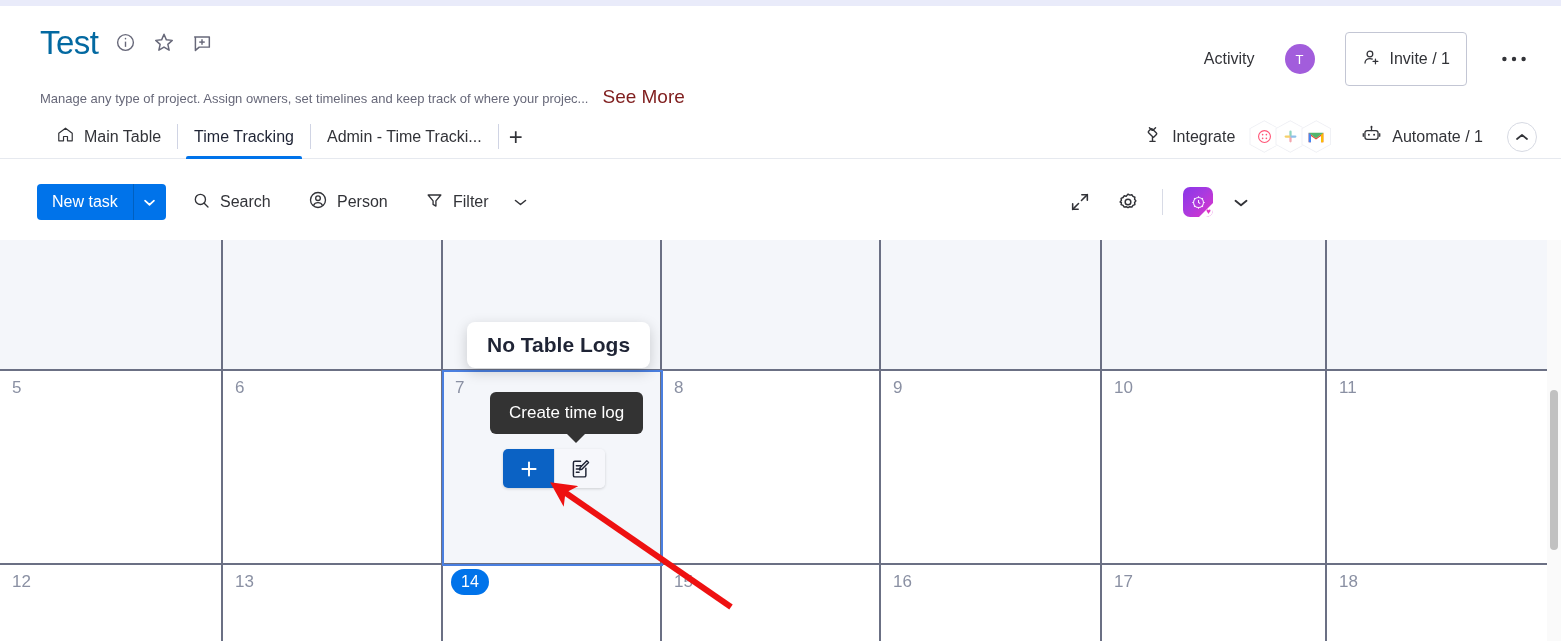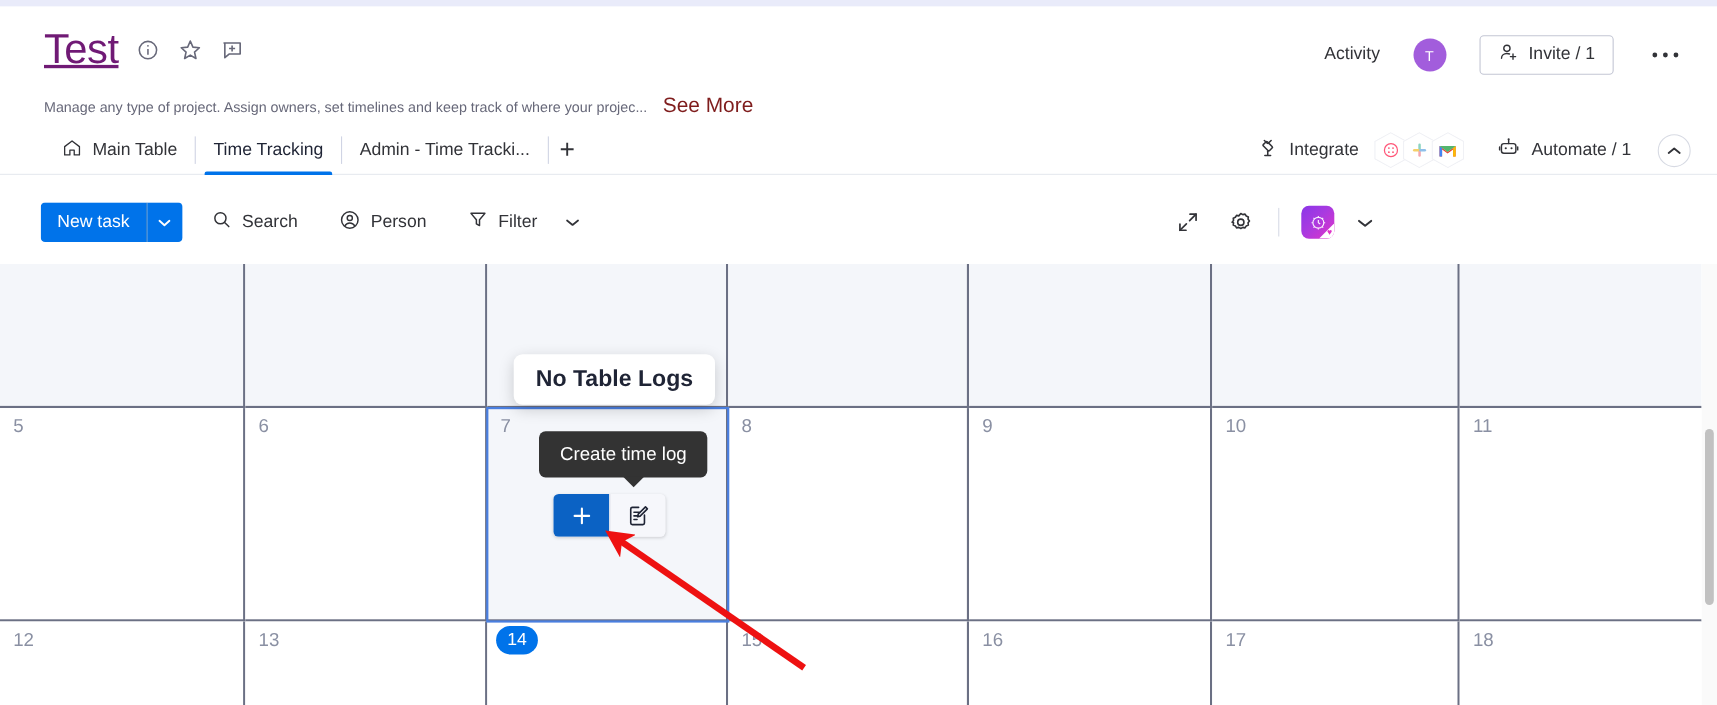--- a/index.html
+++ b/index.html
@@ -11,33 +11,33 @@
     color: #323338;
   }
   #app { position: relative; width: 1561px; height: 641px; background:#fff; }
 
   
   .top-strip { position:absolute; top:0; left:0; width:1561px; height:6px; background:#e9ebfa; }
 
   
   .header { position:absolute; top:6px; left:0; width:1561px; height:108px; background:#fff; }
   .title-row { position:absolute; left:40px; top:20px; display:flex; align-items:center; gap:16px; }
-  .board-title { font-size:38px; font-weight:400; letter-spacing:-0.5px; color:#701a75; line-height:1;text-decoration:underline; }
+  .board-title { font-size:33px; font-weight:400; letter-spacing:-0.5px; color:#0369a1; line-height:1; }
   .title-icon { width:22px; height:22px; color:#676879; display:flex; align-items:center; justify-content:center; cursor:pointer; }
   .title-icon svg { display:block; }
 
   .subtitle-row { position:absolute; left:40px; top:80px; display:flex; align-items:baseline; gap:14px; }
   .subtitle { font-size:13px; color:#676879; }
   .see-more { font-size:19px; color:#7f1d1d; cursor:pointer; }
 
   .header-right { position:absolute; right:30px; top:26px; display:flex; align-items:center; gap:30px; }
   .activity-label { font-size:16px; color:#323338; }
   .avatar { width:30px; height:30px; border-radius:50%; background:#a25ddc; color:#fff; font-size:13px;
             display:flex; align-items:center; justify-content:center; font-weight:400; }
-  .invite-btn { display:flex; align-items:center; gap:9px; height:36px; padding:16px 16px;
+  .invite-btn { display:flex; align-items:center; gap:9px; height:54px; padding:16px 16px;
                 border:1px solid #c3c6d4; border-radius:4px; background:#fff; font-size:16px; color:#323338; cursor:pointer; }
   .dots-btn { width:34px; height:34px; display:flex; align-items:center; justify-content:center; cursor:pointer;
               font-size:26px; color:#323338; letter-spacing:1px; line-height:0; }
 
   
   .tabbar { position:absolute; top:114px; left:0; width:1561px; height:45px; border-bottom:1px solid #e6e9ef; }
   .tabs { position:absolute; left:40px; top:0; height:45px; display:flex; align-items:stretch;text-align:center; }
   .tab { display:flex; align-items:center; gap:9px; padding:0 16px; font-size:16px; color:#323338;
          position:relative; cursor:pointer; }
   .tab.active { color:#1f2435; }

